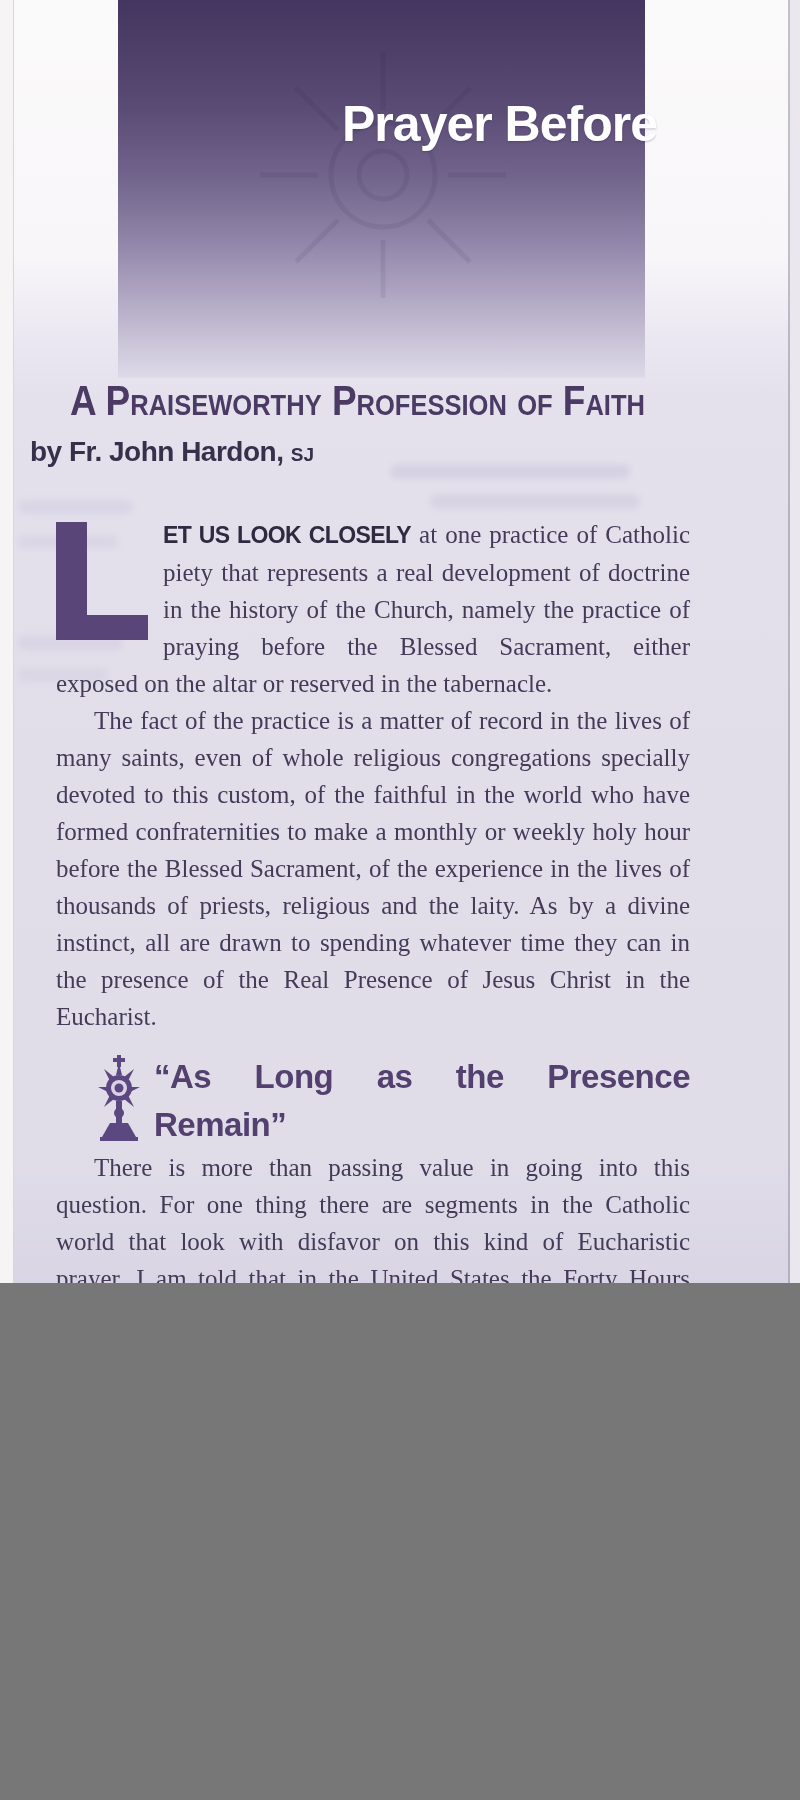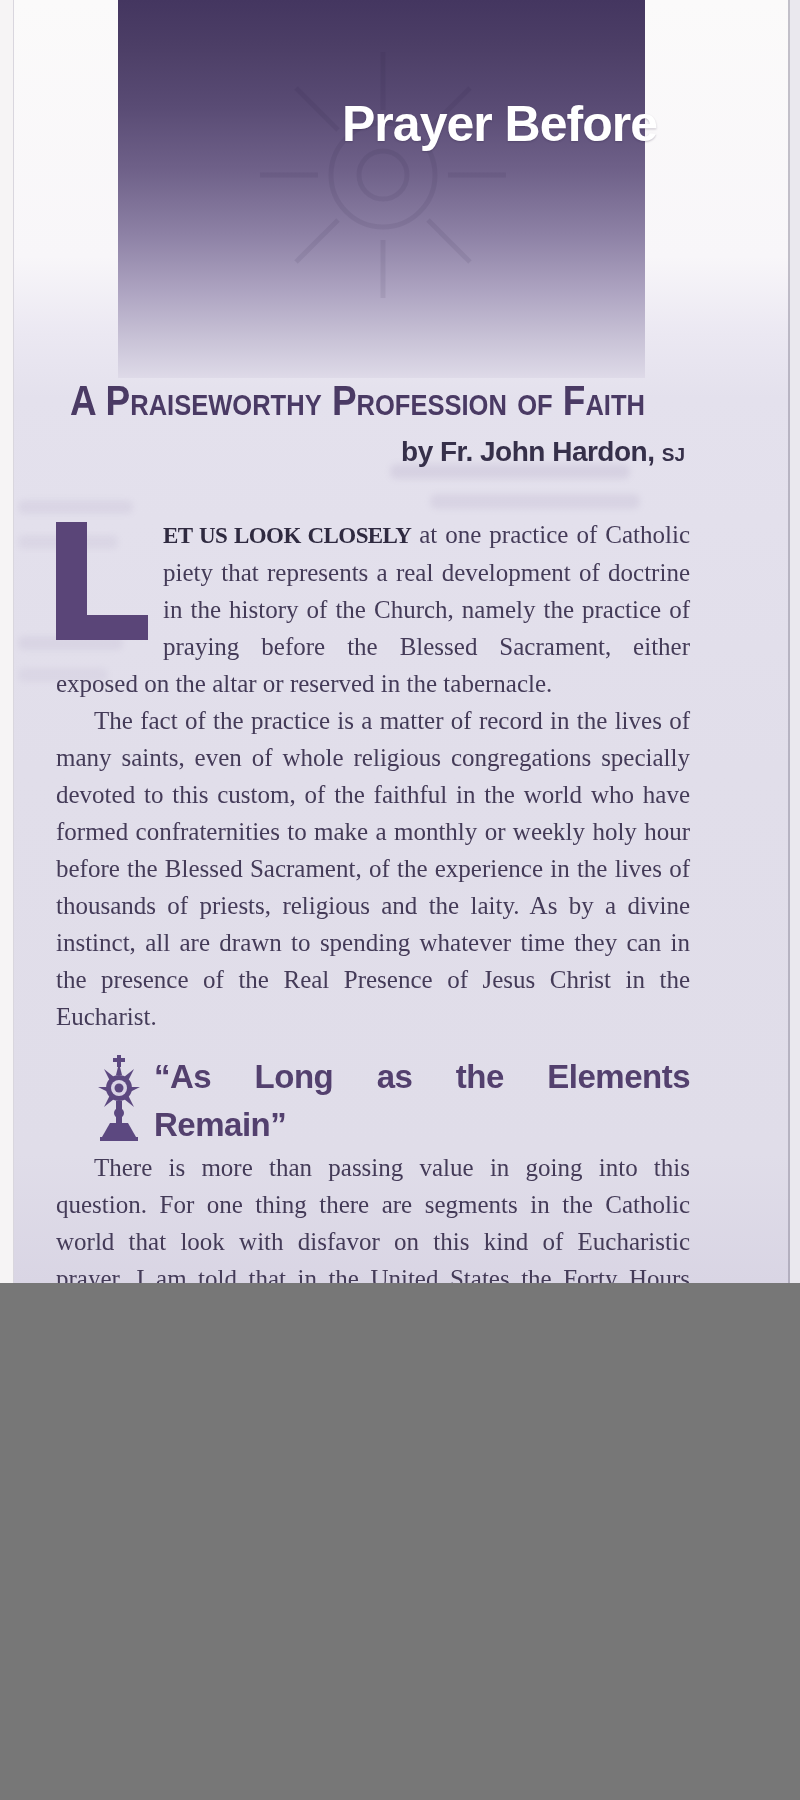--- a/index.html
+++ b/index.html
@@ -35,36 +35,36 @@
     text-shadow:0 1px 2px rgba(30,20,50,.25);
   }
   .subtitle {
     position:absolute; left:30px; top:377px; width:655px; text-align:center;
     font-family:"Liberation Sans", sans-serif; font-weight:bold;
     font-variant:small-caps; font-size:42px; color:#4a3a64;
     transform:scaleX(.88); transform-origin:center;
     white-space:nowrap;
   }
   .byline {
-    position:absolute; left:30px; top:436px; width:655px; text-align:right;
+    position:absolute; left:30px; top:436px; width:655px; text-align:left;
     font-family:"Liberation Sans", sans-serif; font-weight:bold;
     font-size:28px; letter-spacing:-.5px; color:#36304a;
   }
   .byline .suffix { font-size:19px; letter-spacing:0; }
 
   
   .article {
     position:absolute; left:56px; top:516px; width:634px;
     font-size:25px; line-height:37px; color:#443b58; text-align:justify;
   }
   .article p { margin:0; }
   .indent { text-indent:38px;font-family:Liberation Serif, serif; }
   .dropcap-box { float:left; width:92px; height:112px; margin:6px 15px 0 0; }
   .lead {
-    font-family:Liberation Serif, serif; font-weight:bold;
+    font-family:Liberation Sans, sans-serif; font-weight:bold;
     font-size:23px; letter-spacing:-.6px; color:#2f2a40;
   }
   .section { margin-top:18px; }
   .monstrance-box { float:left; width:46px; height:86px; margin:2px 12px 0 40px; }
   .section h2 {
     margin:0; font-family:"Liberation Sans", sans-serif; font-weight:bold;
     font-size:33px; line-height:48px; letter-spacing:-.5px; color:#53406e;
   }
 
   
@@ -164,21 +164,21 @@
             <circle cx="23" cy="33" r="13"></circle>
             <circle cx="23" cy="33" r="8" fill="#d9d3e6"></circle>
             <circle cx="23" cy="33" r="4.5"></circle>
             <rect x="20" y="46" width="6" height="22"></rect>
             <circle cx="23" cy="58" r="5"></circle>
             <polygon points="14,68 32,68 40,82 6,82"></polygon>
             <rect x="4" y="82" width="38" height="4"></rect>
           </g>
         </svg>
       </span>
-      <h2>“As Long as the Elements Remain”</h2>
+      <h2>“As Long as the Presence Remain”</h2>
     </div>
 
     <p class="indent">There is more than passing value in going into this question. For one thing there are segments in the Catholic world that look with disfavor on this kind of Eucharistic prayer. I am told that in the United States the Forty Hours devotion has practically disappeared in many, perhaps most, American dioceses. I know that numerous popular devotions held in church before the Blessed Sacrament have been swept away as by a tornado. I know that in the laudable effort to highlight the Eucharistic Liturgy and therefore emphasize the altar, the tabernacle has been almost put out of sight, hidden away, as though Christ’s Eucharistic Presence continuing after Mass and between Masses were something to be apologized for.</p>
     <p class="indent">I also know there are speakers and writers who say things about the Real Presence that obscure the fact that</p>
   </div>
 
   <div class="footer">
     <span>Prayer Before the Blessed Sacrament</span>
     <span>Prayer Before the Blessed Sacrament</span>
   </div>

